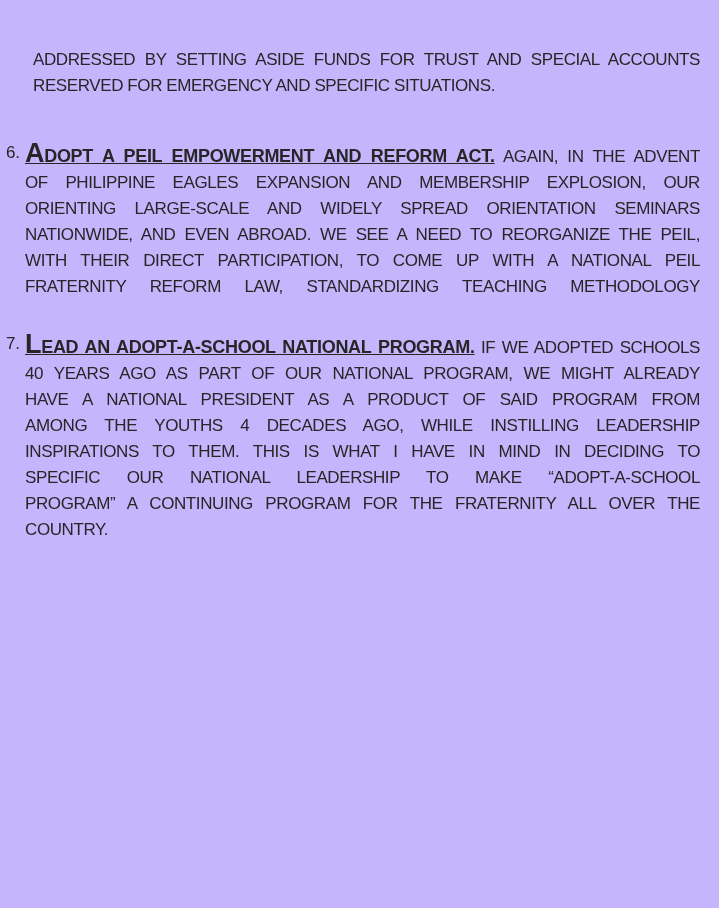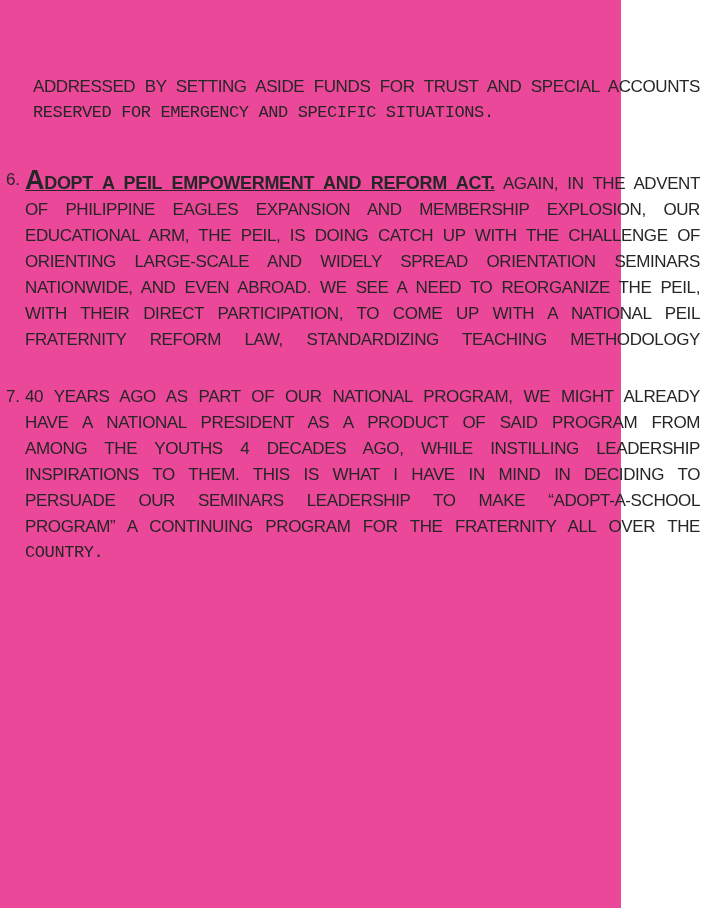--- a/index.html
+++ b/index.html
@@ -9,24 +9,24 @@
   }
   body {
     width: 719px;
     height: 908px;
     overflow: hidden;
     font-family: "Liberation Sans", sans-serif;
     color: #262626;
   }
   .page {
     position: relative;
-    width: 621px;
+    width: 719px;
     height: 908px;
-    background: #ec4899;
-    padding-top: 74px;
+    background: #c4b5fd;
+    padding-top: 47px;
     box-sizing: border-box;
   }
   .para, .item {
     box-sizing: border-box;
   }
   .intro {
     margin-left: 33px;
     width: 667px;
   }
   .item {
@@ -39,21 +39,20 @@
   .line {
     font-size: 17px;
     line-height: 26px;
     letter-spacing: -0.4px;
     text-align: justify;
     text-align-last: justify;
     white-space: normal;
   }
   .line.last {
     text-align-last: left;
-    font-family: Liberation Mono, monospace;
   }
   .num {
     position: absolute;
     left: -19px;
     top: 0;
     font-size: 17px;
     line-height: 26px;
     letter-spacing: -0.2px;
   }
   .heading {
@@ -75,31 +74,31 @@
 
   <div class="para intro">
     <div class="line">ADDRESSED BY SETTING ASIDE FUNDS FOR TRUST AND SPECIAL ACCOUNTS</div>
     <div class="line last">RESERVED FOR EMERGENCY AND SPECIFIC SITUATIONS.</div>
   </div>
 
   <div class="item item-6">
     <span class="num">6.</span>
     <div class="line"><span class="heading"><span class="initial">A</span><span>DOPT A PEIL EMPOWERMENT AND REFORM ACT.</span></span> <span>AGAIN, IN THE ADVENT</span></div>
     <div class="line">OF PHILIPPINE EAGLES EXPANSION AND MEMBERSHIP EXPLOSION, OUR</div>
-    <div class="line">EDUCATIONAL ARM, THE PEIL, IS DOING CATCH UP WITH THE CHALLENGE OF</div>
     <div class="line">ORIENTING LARGE-SCALE AND WIDELY SPREAD ORIENTATION SEMINARS</div>
     <div class="line">NATIONWIDE, AND EVEN ABROAD. WE SEE A NEED TO REORGANIZE THE PEIL,</div>
     <div class="line">WITH THEIR DIRECT PARTICIPATION, TO COME UP WITH A NATIONAL PEIL</div>
     <div class="line">FRATERNITY REFORM LAW, STANDARDIZING TEACHING METHODOLOGY</div>
   </div>
 
   <div class="item item-7">
     <span class="num">7.</span>
+    <div class="line"><span class="heading"><span class="initial">L</span><span>EAD AN ADOPT-A-SCHOOL NATIONAL PROGRAM.</span></span> <span>IF WE ADOPTED SCHOOLS</span></div>
     <div class="line">40 YEARS AGO AS PART OF OUR NATIONAL PROGRAM, WE MIGHT ALREADY</div>
     <div class="line">HAVE A NATIONAL PRESIDENT AS A PRODUCT OF SAID PROGRAM FROM</div>
     <div class="line">AMONG THE YOUTHS 4 DECADES AGO, WHILE INSTILLING LEADERSHIP</div>
     <div class="line">INSPIRATIONS TO THEM. THIS IS WHAT I HAVE IN MIND IN DECIDING TO</div>
-    <div class="line">PERSUADE OUR SEMINARS LEADERSHIP TO MAKE “ADOPT-A-SCHOOL</div>
+    <div class="line">SPECIFIC OUR NATIONAL LEADERSHIP TO MAKE “ADOPT-A-SCHOOL</div>
     <div class="line">PROGRAM” A CONTINUING PROGRAM FOR THE FRATERNITY ALL OVER THE</div>
     <div class="line last">COUNTRY.</div>
   </div>
 
 </div>
 
 </body></html>

